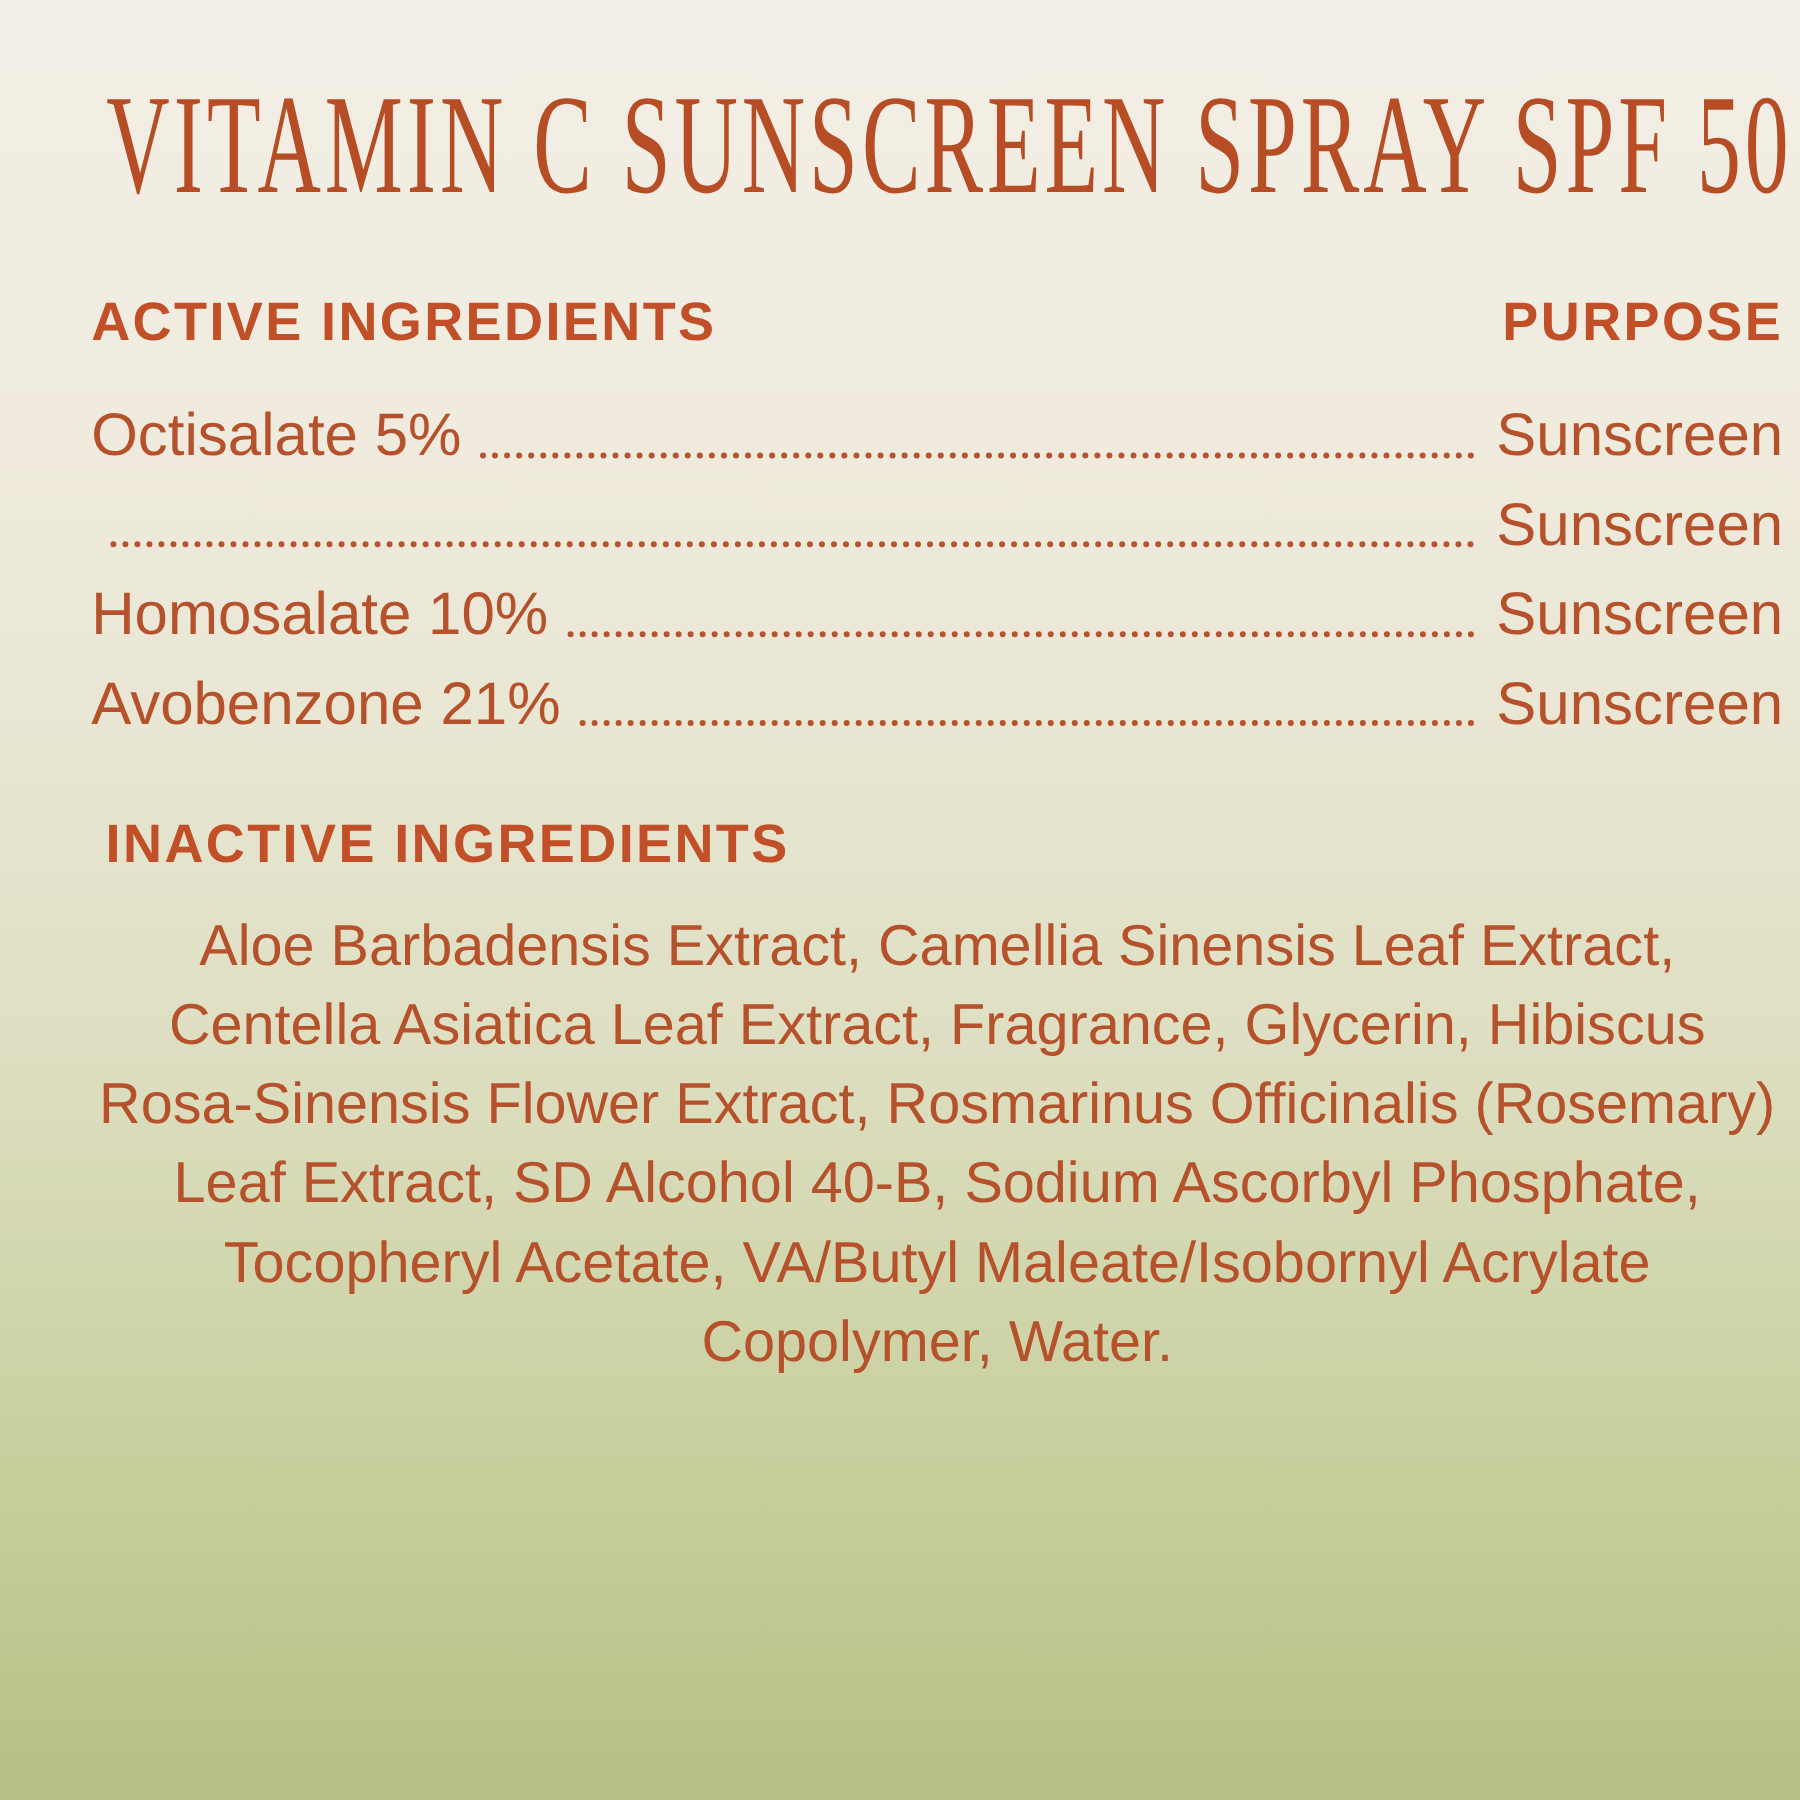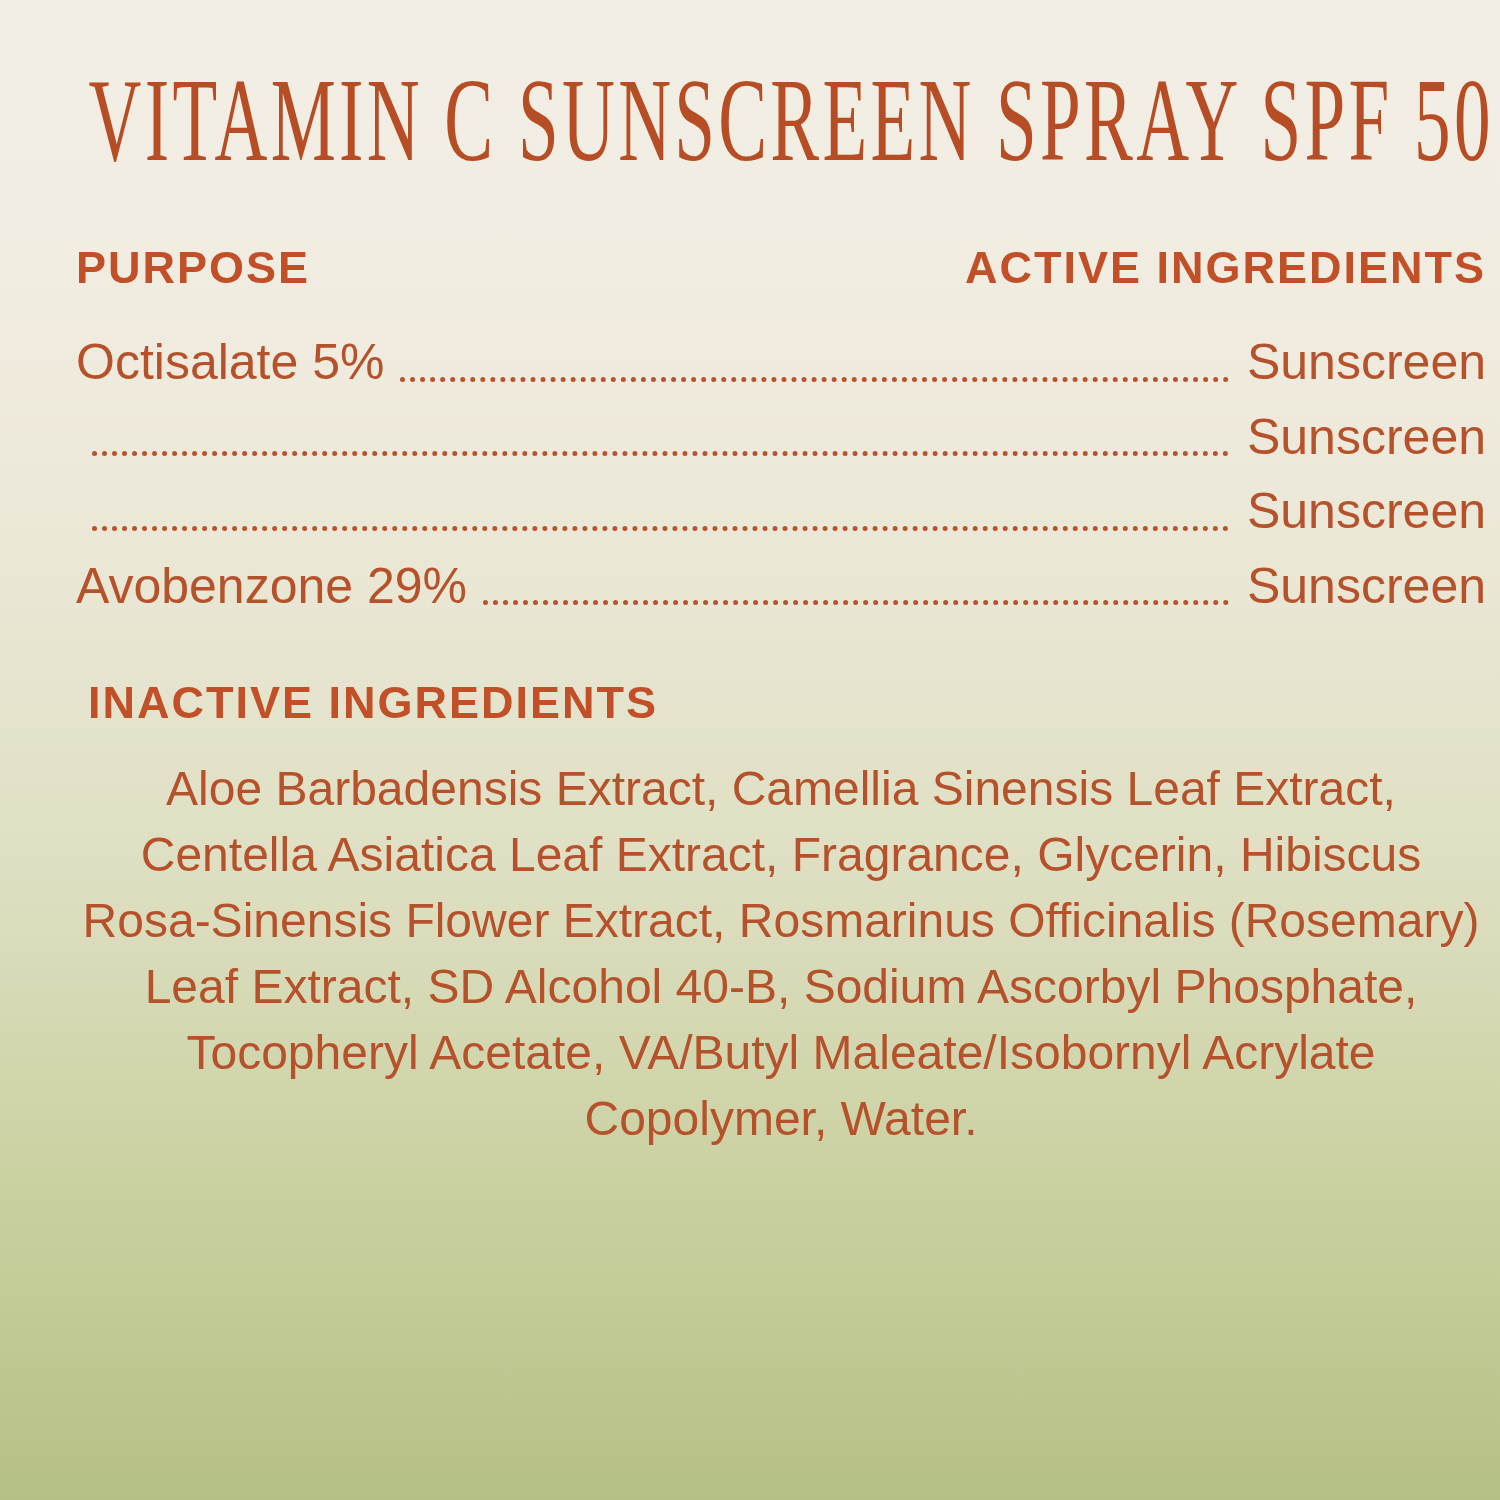--- a/index.html
+++ b/index.html
@@ -80,42 +80,43 @@
 
 <div class="page">
 
   <h1 class="title">
       <span class="title-inner">VITAMIN C SUNSCREEN SPRAY SPF 50</span>
     </h1>
 
   <div class="content">
 
     <div class="table-header">
+      <span>ACTIVE INGREDIENTS</span>
       <span>PURPOSE</span>
-      <span>ACTIVE INGREDIENTS</span>
     </div>
 
     <div class="ing-row first">
       <span>Octisalate 5%</span>
       <span class="leader"></span>
       <span>Sunscreen</span>
     </div>
 
     <div class="ing-row">
       <span class="leader"></span>
       <span>Sunscreen</span>
     </div>
 
     <div class="ing-row">
+      <span>Homosalate 10%</span>
       <span class="leader"></span>
       <span>Sunscreen</span>
     </div>
 
     <div class="ing-row">
-      <span>Avobenzone 29%</span>
+      <span>Avobenzone 21%</span>
       <span class="leader"></span>
       <span>Sunscreen</span>
     </div>
 
     <h2 class="inactive-heading">INACTIVE INGREDIENTS</h2>
 
     <p class="inactive-text">Aloe Barbadensis Extract, Camellia Sinensis Leaf Extract, Centella Asiatica Leaf Extract, Fragrance, Glycerin, Hibiscus Rosa-Sinensis Flower Extract, Rosmarinus Officinalis (Rosemary) Leaf Extract, SD Alcohol 40-B, Sodium Ascorbyl Phosphate, Tocopheryl Acetate, VA/Butyl Maleate/Isobornyl Acrylate Copolymer, Water.</p>
 
   </div>
 </div>

